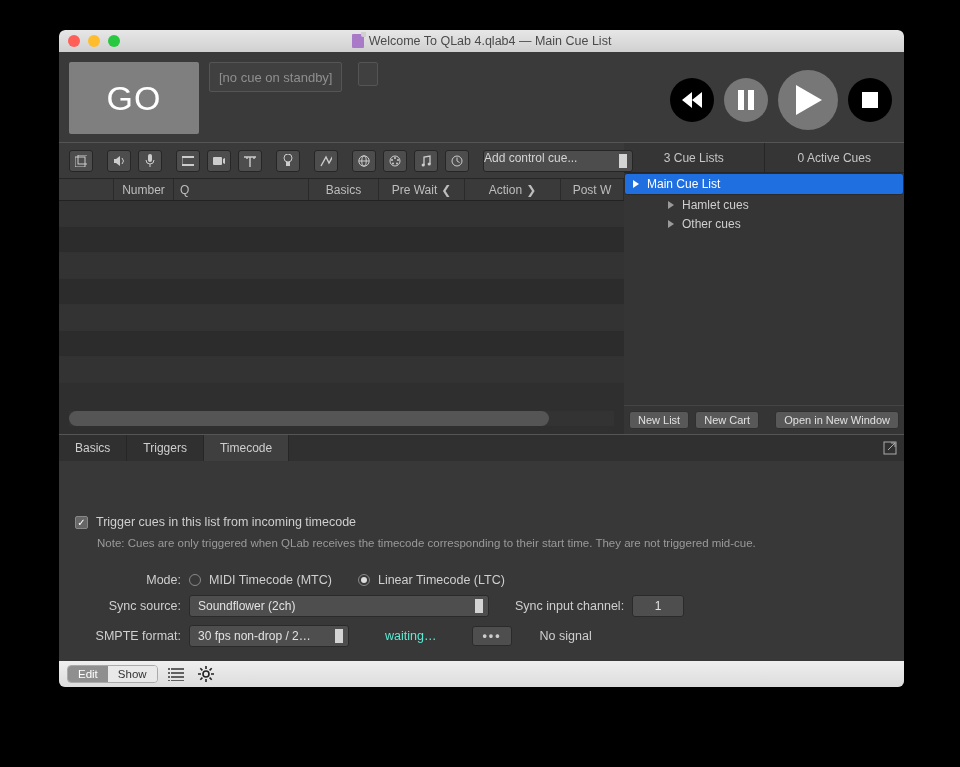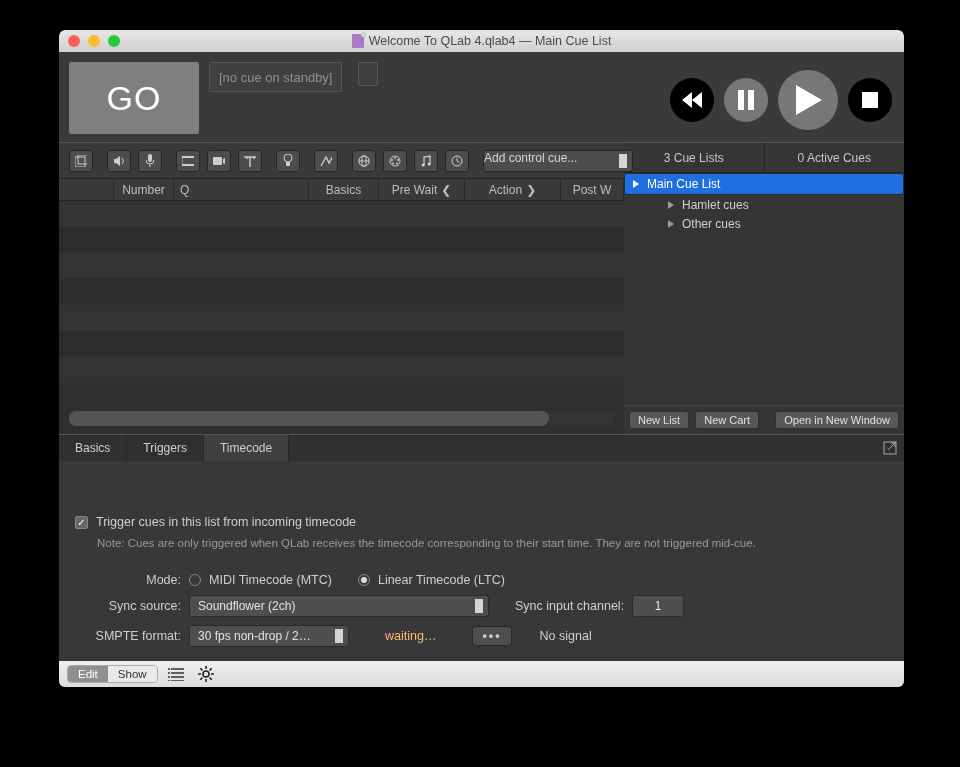--- a/index.html
+++ b/index.html
@@ -333,21 +333,21 @@
       <div class="row">
         <span class="lbl" style="width:106px;">SMPTE format:</span>
         <div class="sel-wrap" style="width:160px;">
           <div class="sel" style="width:160px;">30 fps non-drop / 2…</div>
           <div class="sel-arrows">
               <span>▲</span>
               <span>▼</span>
             </div>
         </div>
         <span style="width:20px;"></span>
-        <span style="color:#fdba74;">waiting…</span>
+        <span style="color:#5eead4;">waiting…</span>
         <span style="width:20px;"></span>
         <span class="dots">•••</span>
         <span style="width:12px;"></span>
         <span>No signal</span>
       </div>
     </div>
   </div>
 
   <div class="statusbar">
     <div class="seg">

